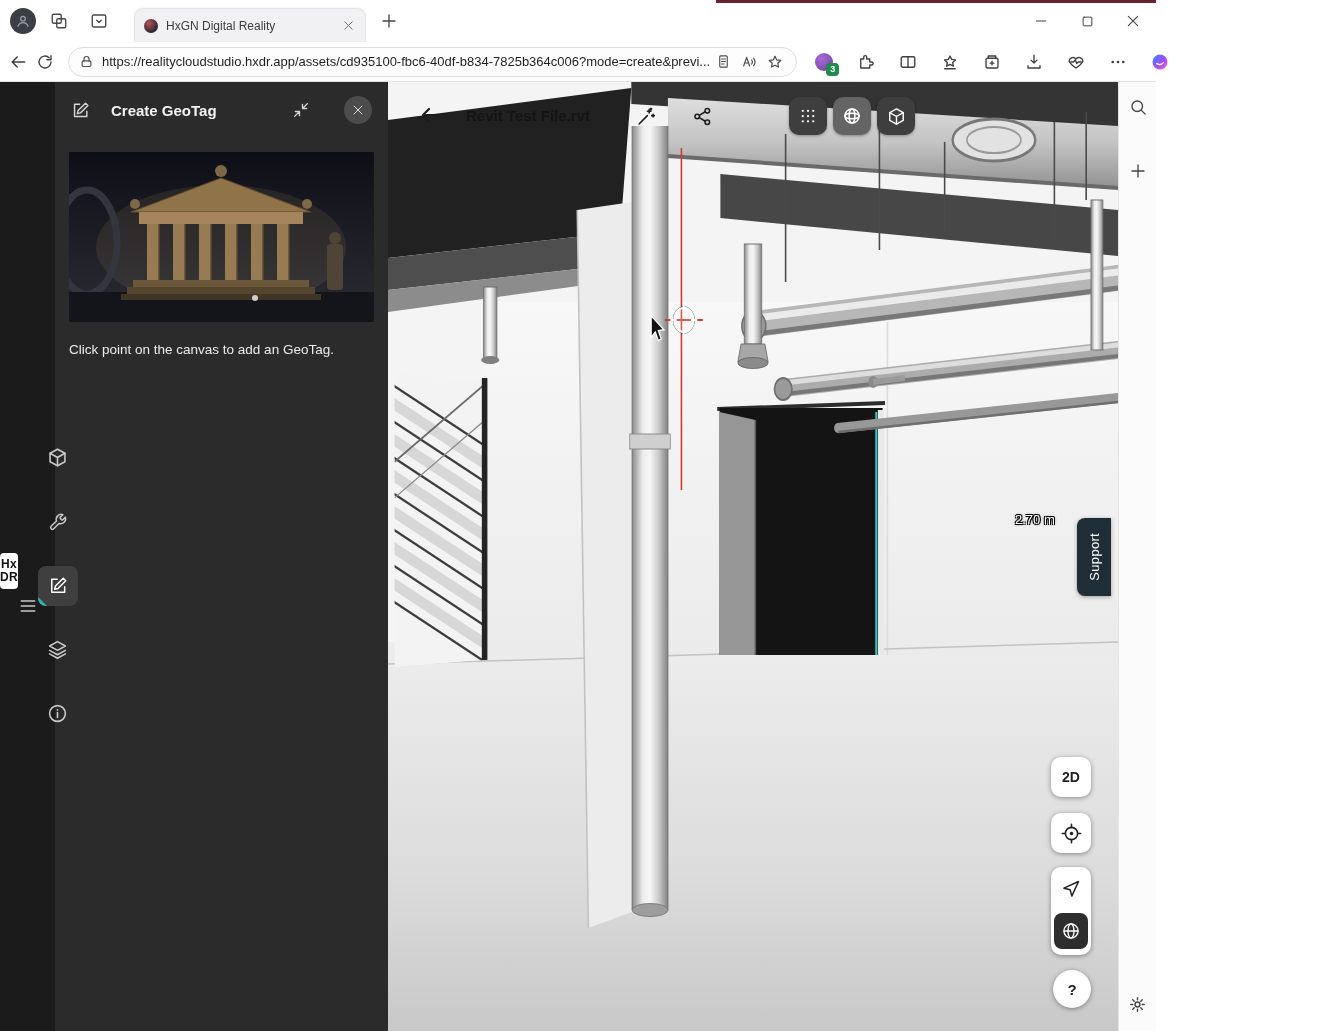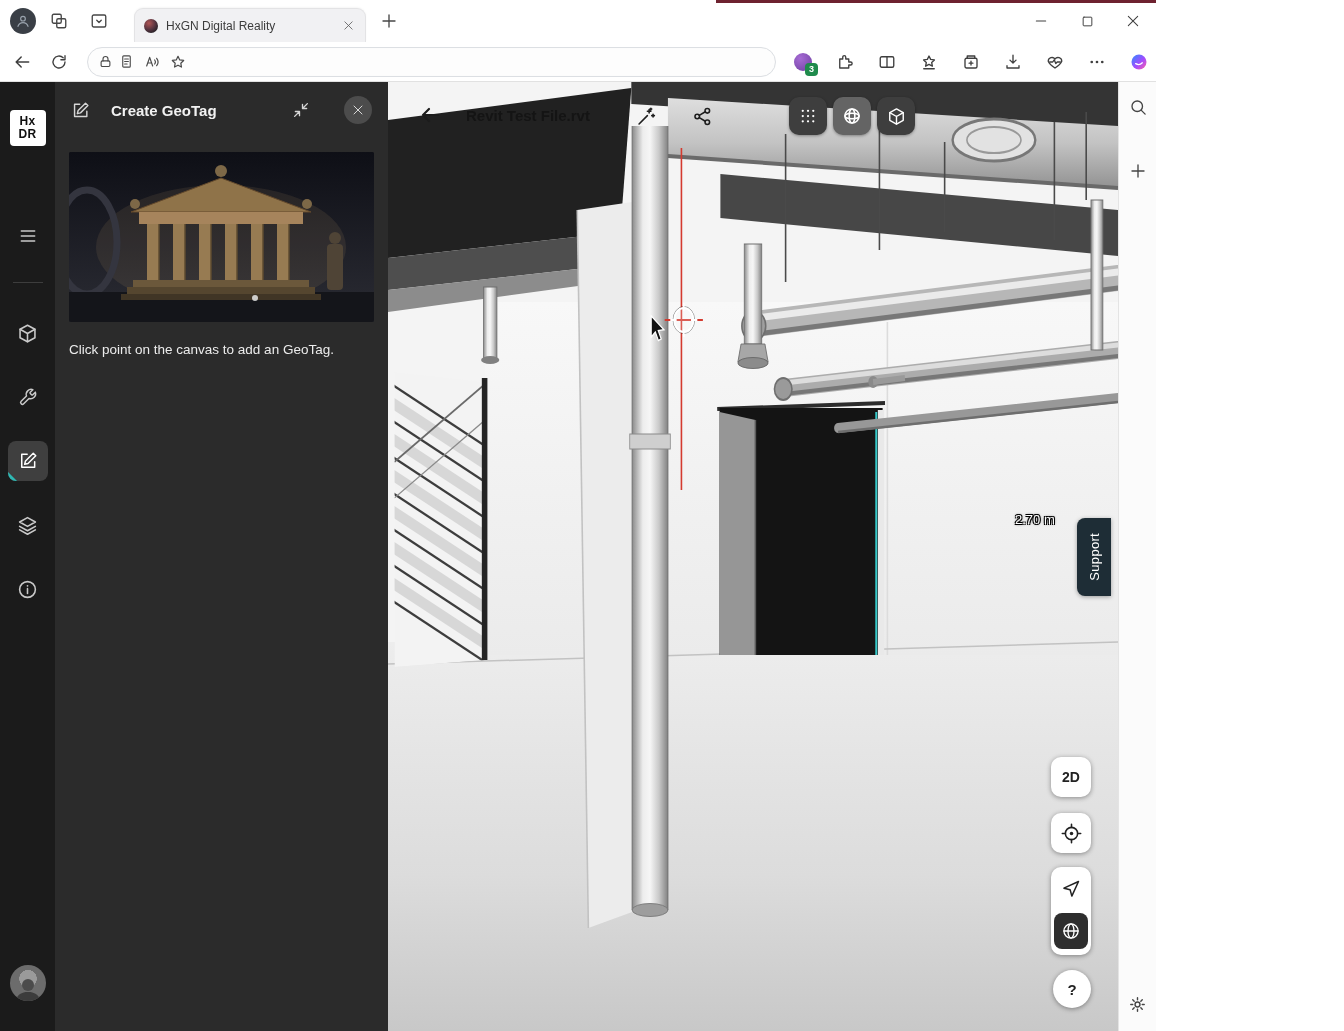--- a/index.html
+++ b/index.html
@@ -24,21 +24,21 @@
   .url-pill { width:812px; height:30px; margin-left:14px; border:1px solid #dcdfe3; background:#fdfdfd; border-radius:15px; display:flex; align-items:center; padding:0 8px 0 10px; cursor:text; box-shadow:inset 0 0 1px rgba(0,0,0,.05); }
   .url-text { flex:1; font-size:13px; color:#1f1f1f; white-space:nowrap; overflow:hidden; text-overflow:ellipsis; margin-left:8px; }
   .pill-ic { width:26px; height:26px; border:none; background:transparent; color:#4a4a4a; display:flex; align-items:center; justify-content:center; cursor:pointer; border-radius:50%; flex:0 0 auto; }
   .bar-ics { display:flex; align-items:center; margin-left:10px; gap:8px; }
   .bar-ic { width:34px; height:32px; border:none; background:transparent; color:#3f3f3f; display:flex; align-items:center; justify-content:center; cursor:pointer; border-radius:6px; position:relative; }
   .profile-dot { width:18px; height:18px; border-radius:50%; background:radial-gradient(circle at 35% 30%, #a66bd4, #6d3fa0); }
   .mini-badge { position:absolute; right:2px; bottom:2px; min-width:13px; height:13px; background:#1f8b4c; color:#fff; font-size:9px; font-weight:bold; border-radius:4px; display:flex; align-items:center; justify-content:center; padding:0 2px; }
 
   
   .app { flex:1; display:flex; min-height:0; }
-  .rail { width:55px; background:#1b1b1b; display:flex; flex-direction:column; align-items:center; padding-top:28px; flex:0 0 auto; }
+  .rail { width:55px; background:#1b1b1b; display:flex; flex-direction:row; align-items:center; padding-top:28px; flex:0 0 auto; }
   .logo { width:36px; height:36px; background:#fff; border-radius:4px; display:flex; flex-direction:column; align-items:center; justify-content:center; font-size:12px; font-weight:800; color:#101010; line-height:1.05; letter-spacing:.3px; cursor:pointer; }
   .rail-btn { width:40px; height:40px; border:none; background:transparent; color:#c9c9c9; display:flex; align-items:center; justify-content:center; cursor:pointer; border-radius:8px; position:relative; }
   .rail-btn.menu { margin-top:70px; }
   .rail-divider { width:30px; height:1px; background:#3d3d3d; margin-top:26px; }
   .rail-group { display:flex; flex-direction:column; gap:24px; margin-top:30px; }
   .rail-btn.active { background:#3f3f3f; color:#ffffff; }
   .rail-btn.active::after { content:""; position:absolute; left:0; bottom:0; border-left:9px solid #2fb8b3; border-top:9px solid transparent; border-bottom-left-radius:8px; }
   .rail-avatar { margin-top:auto; margin-bottom:30px; width:36px; height:36px; border-radius:50%; background:radial-gradient(circle at 50% 38%, #9a9a9a 0 30%, #6c6c6c 31% 100%); display:flex; align-items:flex-end; justify-content:center; overflow:hidden; cursor:pointer; }
 
   
@@ -157,20 +157,21 @@
     <button class="nav-btn">
       <svg class="ic" width="18" height="18" viewBox="0 0 24 24">
           <path d="M20 12a8 8 0 1 1-2.4-5.7M20 3.5V9h-5.5"></path>
         </svg>
     </button>
     <div class="url-pill">
       <svg class="ic" width="15" height="15" viewBox="0 0 24 24" style="color:#4a4a4a">
           <rect x="5" y="11" width="14" height="9" rx="2"></rect>
           <path d="M8 11V8a4 4 0 0 1 8 0v3"></path>
         </svg>
+      <span class="url-text">https://realitycloudstudio.hxdr.app/assets/cd935100-fbc6-40df-b834-7825b364c006?mode=create&amp;previ...</span>
       <button class="pill-ic">
         <svg class="ic" width="15" height="15" viewBox="0 0 24 24">
             <rect x="6" y="3" width="12" height="18" rx="1.5"></rect>
             <path d="M9 8h6M9 12h6M9 16h4"></path>
           </svg>
       </button>
       <button class="pill-ic">
         <svg class="ic" width="16" height="16" viewBox="0 0 24 24">
             <path d="M4 18L8.5 5 13 18M5.8 13.5h5.4M16 9a5 5 0 0 1 0 6M19 6.5a9 9 0 0 1 0 11"></path>
           </svg>

